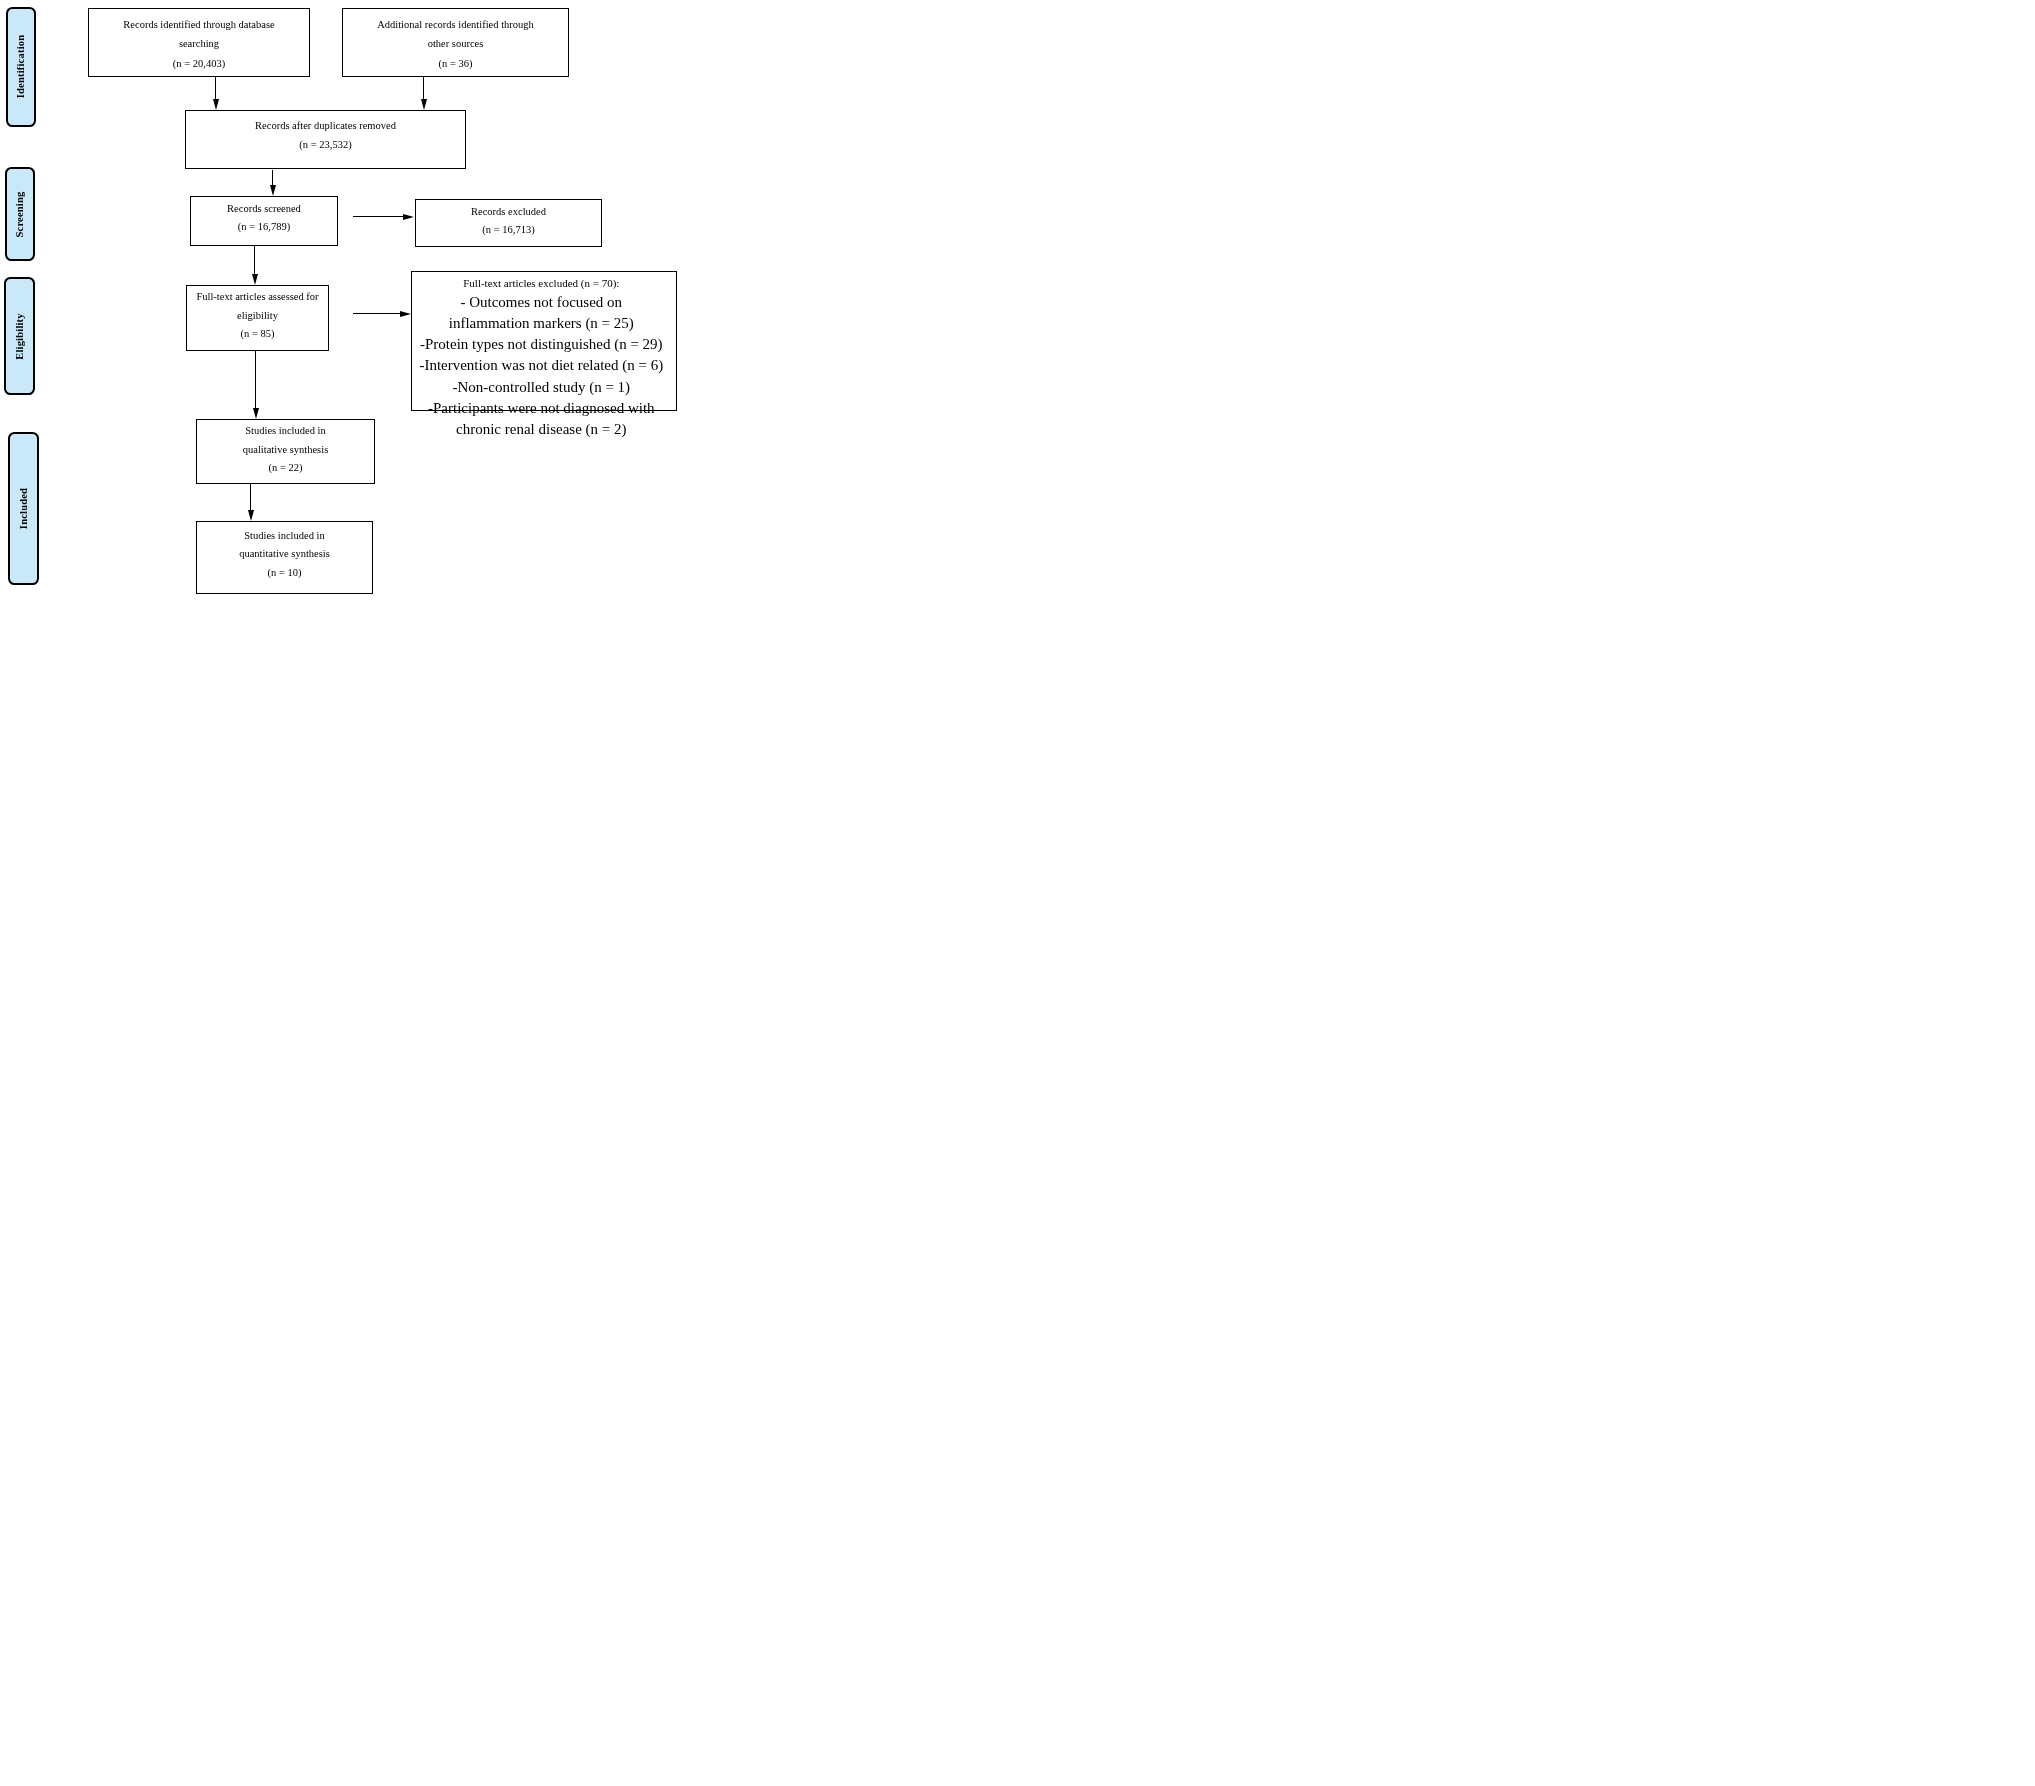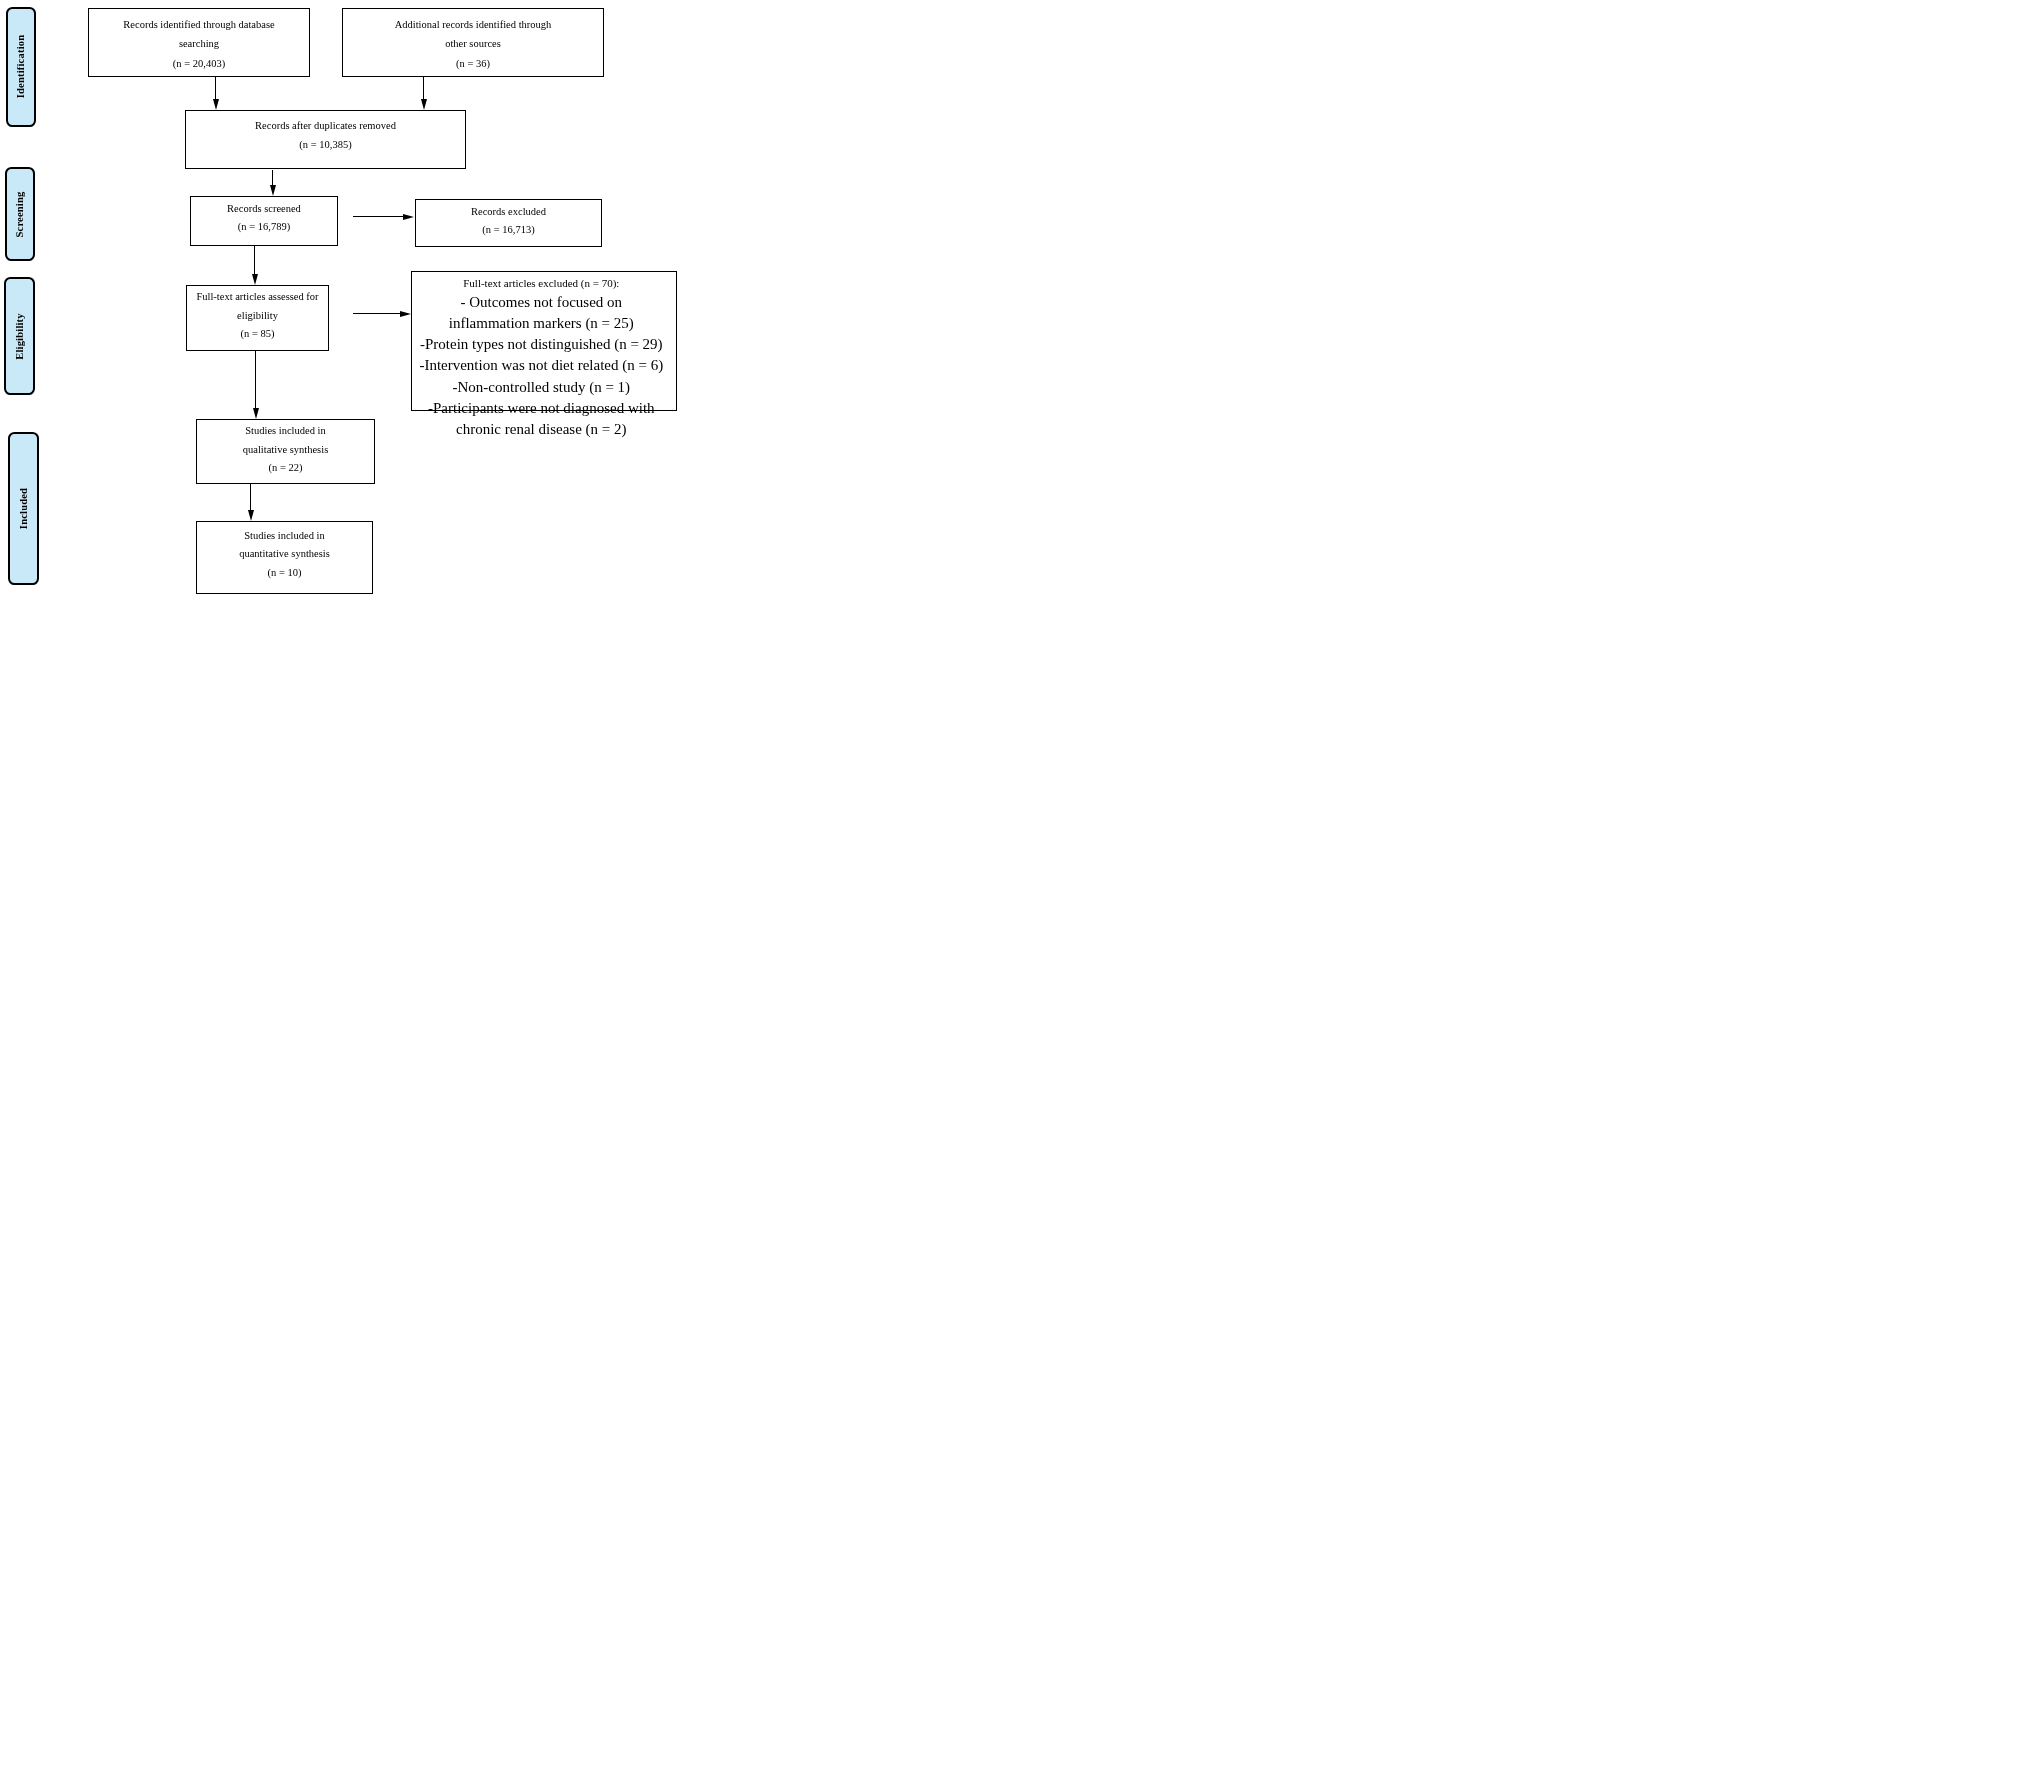--- a/index.html
+++ b/index.html
@@ -126,29 +126,29 @@
   <div class="stage" style="left:8.2px; top:432px; width:30.5px; height:153px;">
     <span>Included</span>
   </div>
 
   <div id="box-a" class="fbox" style="left:88px; top:8.2px; width:222px; height:69px;">
     <div class="boxtext">Records identified through database
 searching
 (n = 20,403)</div>
   </div>
 
-  <div id="box-b" class="fbox" style="left:342px; top:8.2px; width:262px; height:69px;">
+  <div id="box-b" class="fbox" style="left:342px; top:8.2px; width:227px; height:69px;">
     <div class="boxtext">Additional records identified through
 other sources
 (n = 36)</div>
   </div>
 
   <div id="box-c" class="fbox" style="left:185px; top:110px; width:281px; height:59px;">
     <div class="boxtext">Records after duplicates removed
-(n = 10,385)</div>
+(n = 23,532)</div>
   </div>
 
   <div id="box-d" class="fbox" style="left:190px; top:196px; width:148px; height:50px;">
     <div class="boxtext">Records screened
 (n = 16,789)</div>
   </div>
 
   <div id="box-e" class="fbox" style="left:415px; top:199px; width:187px; height:48px;">
     <div class="boxtext">Records excluded
 (n = 16,713)</div>

